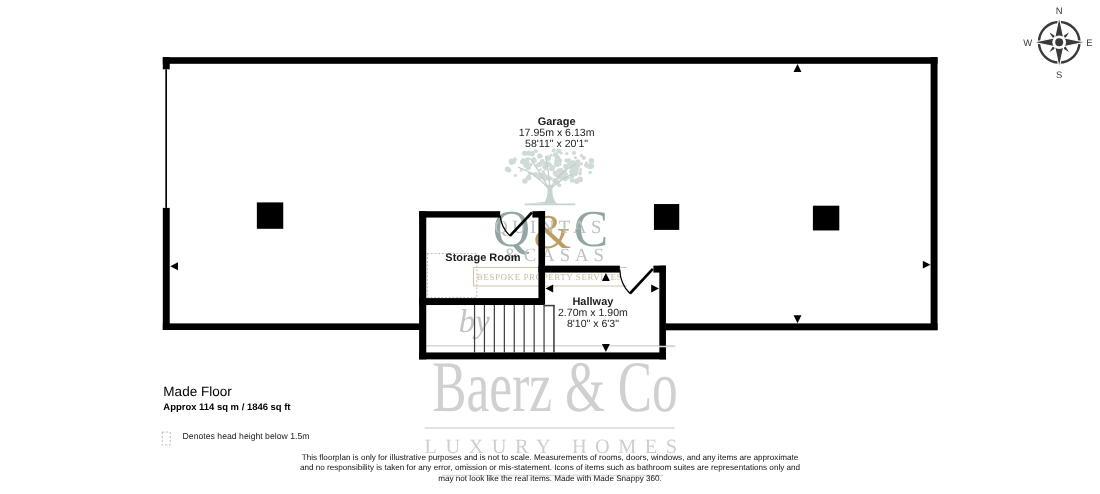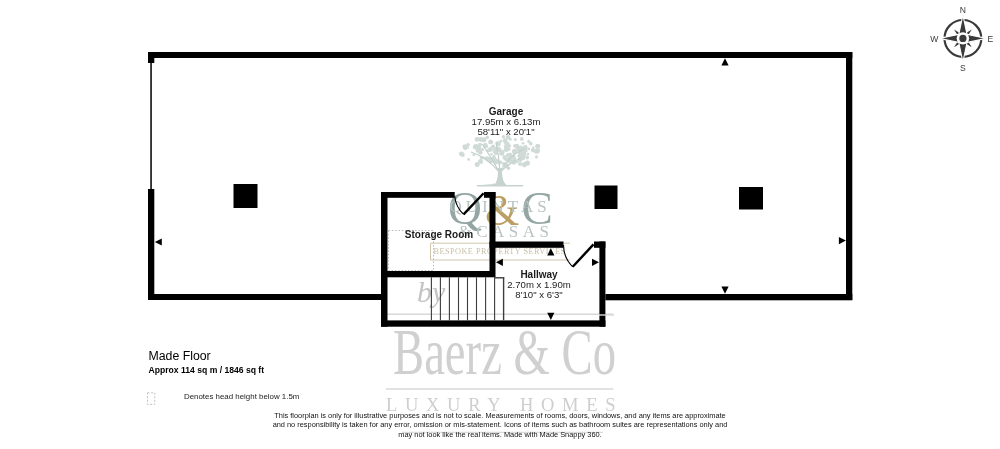--- a/index.html
+++ b/index.html
@@ -269,21 +269,21 @@
 
   <rect x="147.5" y="392.8" width="7.3" height="11.6" fill="none" stroke="#bbb" stroke-width="0.9" stroke-dasharray="2 1.6"></rect>
 </svg>
 
 <div class="lbl" style="left:406px;top:106.5px;width:200px;"><b>Garage</b><br>17.95m x 6.13m<br>58'11" x 20'1"</div>
 <div class="lbl" style="left:347px;top:229.5px;width:184px;"><b>Storage Room</b></div>
 <div class="lbl" style="left:439px;top:269.5px;width:200px;"><b>Hallway</b><br>2.70m x 1.90m<br>8'10" x 6'3"</div>
 
 <div style="position:absolute;left:148.5px;top:348.5px;font-size:12.3px;color:#000;">Made Floor</div>
 <div style="position:absolute;left:148.5px;top:364.5px;font-size:8.6px;font-weight:bold;color:#000;">Approx 114 sq m / 1846 sq ft</div>
-<div style="position:absolute;left:172px;top:392.3px;font-size:7.9px;color:#1c1c1c;padding-left:12px;">Denotes head height below 1.5m</div>
+<div style="position:absolute;left:154px;top:392.3px;font-size:7.9px;color:#1c1c1c;padding-left:12px;">Denotes head height below 1.5m</div>
 
 <div style="position:absolute;left:0;top:410.6px;width:1000px;text-align:center;font-size:7.4px;line-height:9.7px;color:#111;">
 This floorplan is only for illustrative purposes and is not to scale. Measurements of rooms, doors, windows, and any items are approximate<br>
 and no responsibility is taken for any error, omission or mis-statement. Icons of items such as bathroom suites are representations only and<br>
 may not look like the real items. Made with Made Snappy 360.
 </div>
 
 </div>
 
 </body></html>

